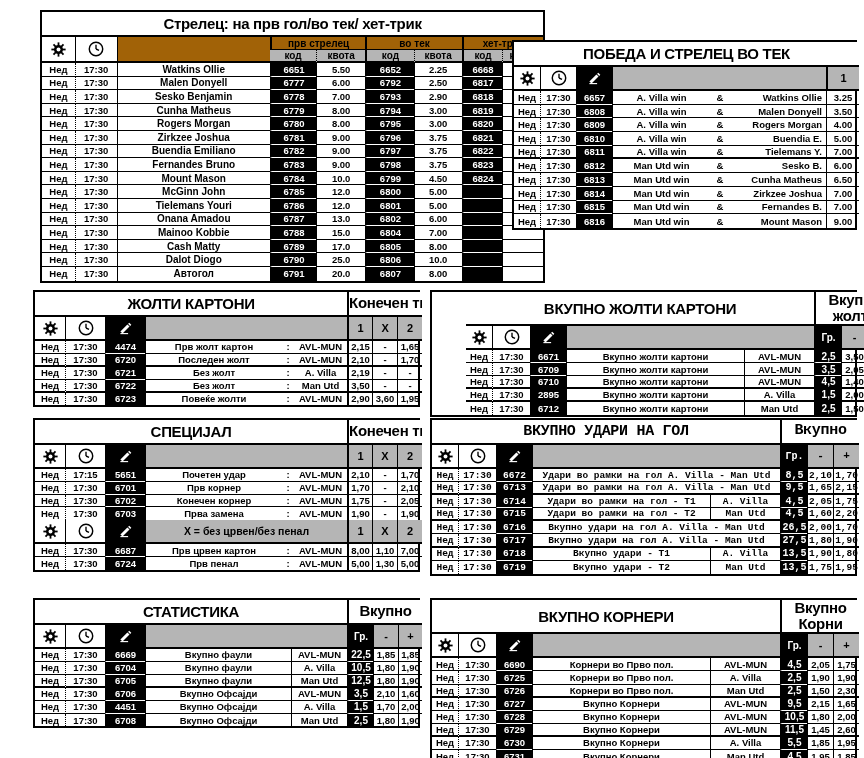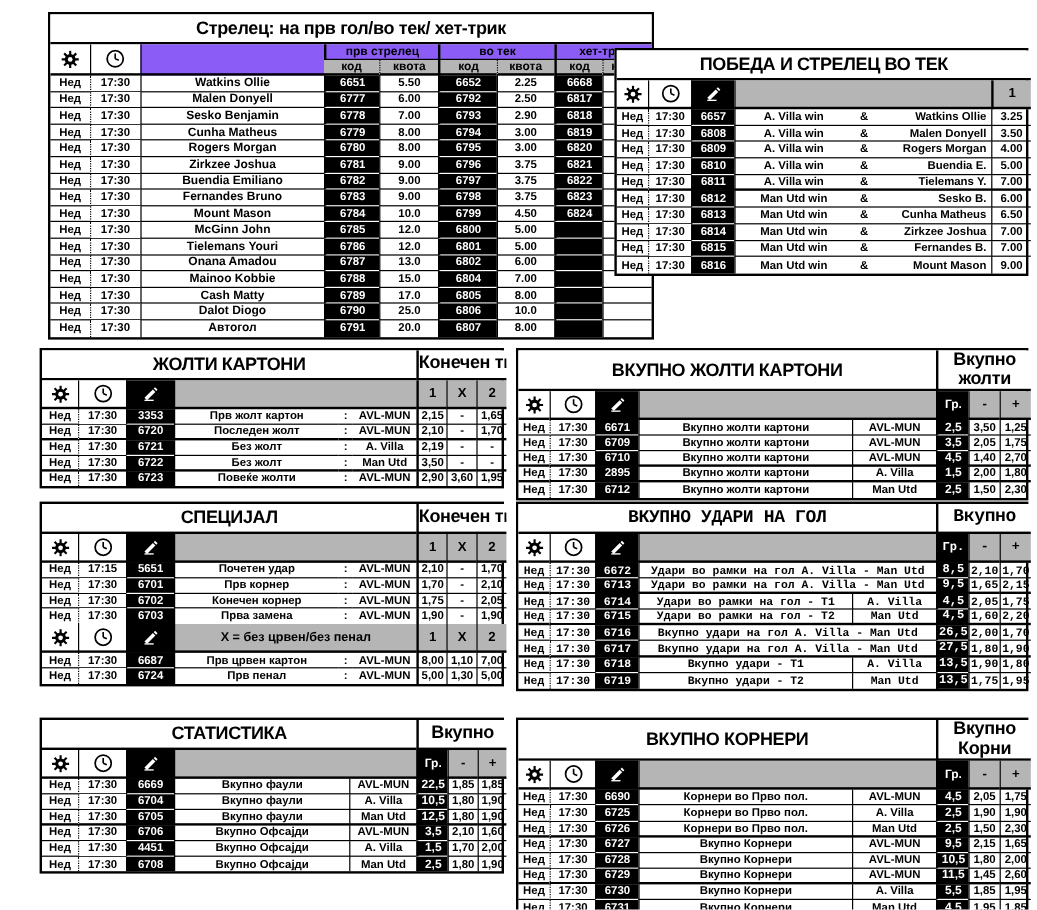--- a/index.html
+++ b/index.html
@@ -22,21 +22,21 @@
   .t2 tbody td { height:13.7px; }
   .t3 tbody td, .t4 tbody td, .t5 tbody td { height:12.8px; }
   .t6 tbody td, .t8 tbody td { height:13.1px; }
   .t7 tbody td { height:12.9px; }
   .code { background:#000; color:#fff; border-bottom-color:#fff; }
   .gr   { background:#000; color:#fff; border-bottom-color:#fff; font-size:10px; }
   .thick-l { border-left:2px solid #000; }
   .dot-l { border-left:1px dotted #000; }
   .nb-l { border-left:none; }
   tr.group-end td { border-bottom:2px solid #000; }
-  .t1 .h1 th { background:#8b5cf6; height:13px; font-size:10px; }
+  .t1 .h1 th { background:#a16207; height:13px; font-size:10px; }
   .t1 .h2 th { background:#b5b5b5; height:13px; font-size:10px; border-bottom:2px solid #000; }
   .t1 .h1 th.wc { background:#fff; }
   .t1 .bb2 { border-bottom:2px solid #000; }
   .nm { font-size:10px; }
   .pr { text-align:right; padding-right:4px; }
   .mid th { height:24px; background:#b5b5b5; font-size:11px; border-bottom:2px solid #000; border-top:0; }
   .mid th.note { font-size:10.5px; }
   .mid th.wc { background:#fff; } .mid th.bk { background:#000; }
   svg { display:inline-block; vertical-align:middle; }
 </style>
@@ -475,21 +475,21 @@
         <th colspan="3"></th>
         <th class="thick-l">1</th>
         <th>X</th>
         <th>2</th>
       </tr>
     </thead>
     <tbody>
   <tr>
     <td>Нед</td>
     <td class="dot-l">17:30</td>
-    <td class="code">3353</td>
+    <td class="code">4474</td>
     <td>Прв жолт картон</td>
     <td class="nb-l">:</td>
     <td class="nb-l">AVL-MUN</td>
     <td class="thick-l">2,15</td>
     <td>-</td>
     <td>1,65</td>
   </tr>
 
   <tr class="group-end">
     <td>Нед</td>
@@ -535,21 +535,21 @@
     <td class="nb-l">:</td>
     <td class="nb-l">AVL-MUN</td>
     <td class="thick-l">2,90</td>
     <td>3,60</td>
     <td>1,95</td>
   </tr>
 </tbody>
   </table>
 </div>
 
-<div class="tbl t4" style="left:430px; top:290px; width:427px;">
+<div class="tbl t4" style="left:430px; top:290px; width:427px;padding-left:34px;">
   <table>
     <colgroup>
         <col style="width:26px">
         <col style="width:38px">
         <col style="width:36px">
         <col style="width:178px">
         <col style="width:70px">
         <col style="width:27px">
         <col style="width:26px">
         <col style="width:26px">

